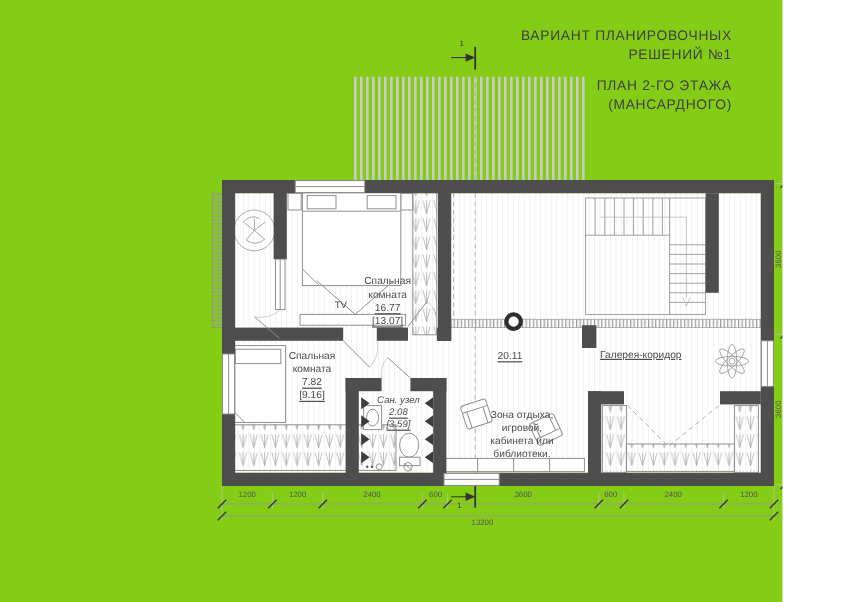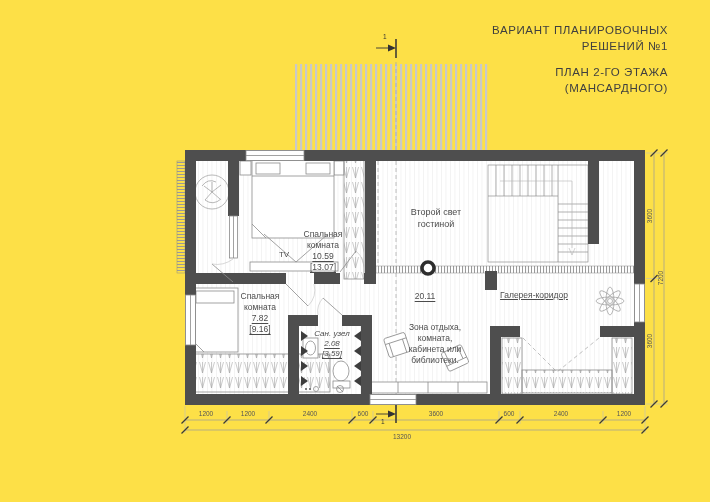--- a/index.html
+++ b/index.html
@@ -1,16 +1,16 @@
 <!DOCTYPE html>
 <html><head>
 <meta charset="utf-8">
 <style>
   html,body{margin:0;padding:0;background:#fff;}
-  .canvas{position:relative;width:710px;height:502px;background:#fde047;overflow:hidden;
+  .canvas{position:relative;width:652px;height:502px;background:#84cc16;overflow:hidden;
           font-family:"Liberation Sans",sans-serif;color:#4a4a4a;}
   svg.plan{position:absolute;left:0;top:0;}
   .title{position:absolute;right:42px;text-align:right;font-size:11.5px;letter-spacing:.6px;
          color:#3f3f3f;line-height:1.4;white-space:nowrap;}
   .lbl{position:absolute;text-align:center;font-size:8.5px;line-height:1.3;color:#4c4c4c;}
   .lbl .nm{display:block;}
   .lbl .u{display:inline-block;text-decoration:underline;text-underline-offset:2px;}
   .lbl.big{font-size:9px;}
   .lbl.small{font-size:8px;line-height:1.25;}
   .dim{position:absolute;font-size:6.5px;color:#555;transform:translate(-50%,-50%);white-space:nowrap;}
@@ -307,27 +307,24 @@
   <div>ПЛАН 2-ГО ЭТАЖА</div>
   <div>(МАНСАРДНОГО)</div>
 </div>
 
 <span class="axis-num" style="left:383px;top:33px;">1</span>
 <span class="axis-num" style="left:381px;top:418px;">1</span>
 
 
 <div class="lbl" style="left:293px;top:229px;width:60px;">
   <span class="nm">Спальная комната</span>
-  <span class="u">10.59</span><br>
+  <span class="u">16.77</span><br>
   <span class="u">[13.07]</span>
 </div>
 
-<div class="lbl big" style="left:397px;top:207px;width:78px;">
-  <span class="nm">Второй свет гостиной</span>
-</div>
 
 <div class="lbl" style="left:404px;top:291px;width:42px;">
   <span class="u">20.11</span>
 </div>
 
 <div class="lbl" style="left:487px;top:290px;width:94px;white-space:nowrap;text-decoration:underline;">
   <span class="nm">Галерея-коридор</span>
 </div>
 
 <div class="lbl" style="left:230px;top:291px;width:60px;">
@@ -335,23 +332,23 @@
   <span class="u">7.82</span><br>
   <span class="u">[9.16]</span>
 </div>
 
 <div class="lbl small" style="left:305px;top:329px;width:54px;font-style:italic;">
   <span class="nm">Сан. узел</span>
   <span class="u">2.08</span><br>
   <span class="u">[3.59]</span>
 </div>
 
-<div class="lbl" style="left:392px;top:322px;width:86px;">
+<div class="lbl" style="left:392px;top:340px;width:86px;">
   <span class="nm">Зона отдыха,</span>
-  <span class="nm">комната,</span>
+  <span class="nm">игровой,</span>
   <span class="nm">кабинета или</span>
   <span class="nm">библиотеки.</span>
 </div>
 
 
 <div class="lbl small" style="left:262px;top:250px;width:22px;margin-left:11px;">
   <span class="nm">TV</span>
 </div>
 
 <span class="dim" style="left:206px;top:413px;">1200</span>

